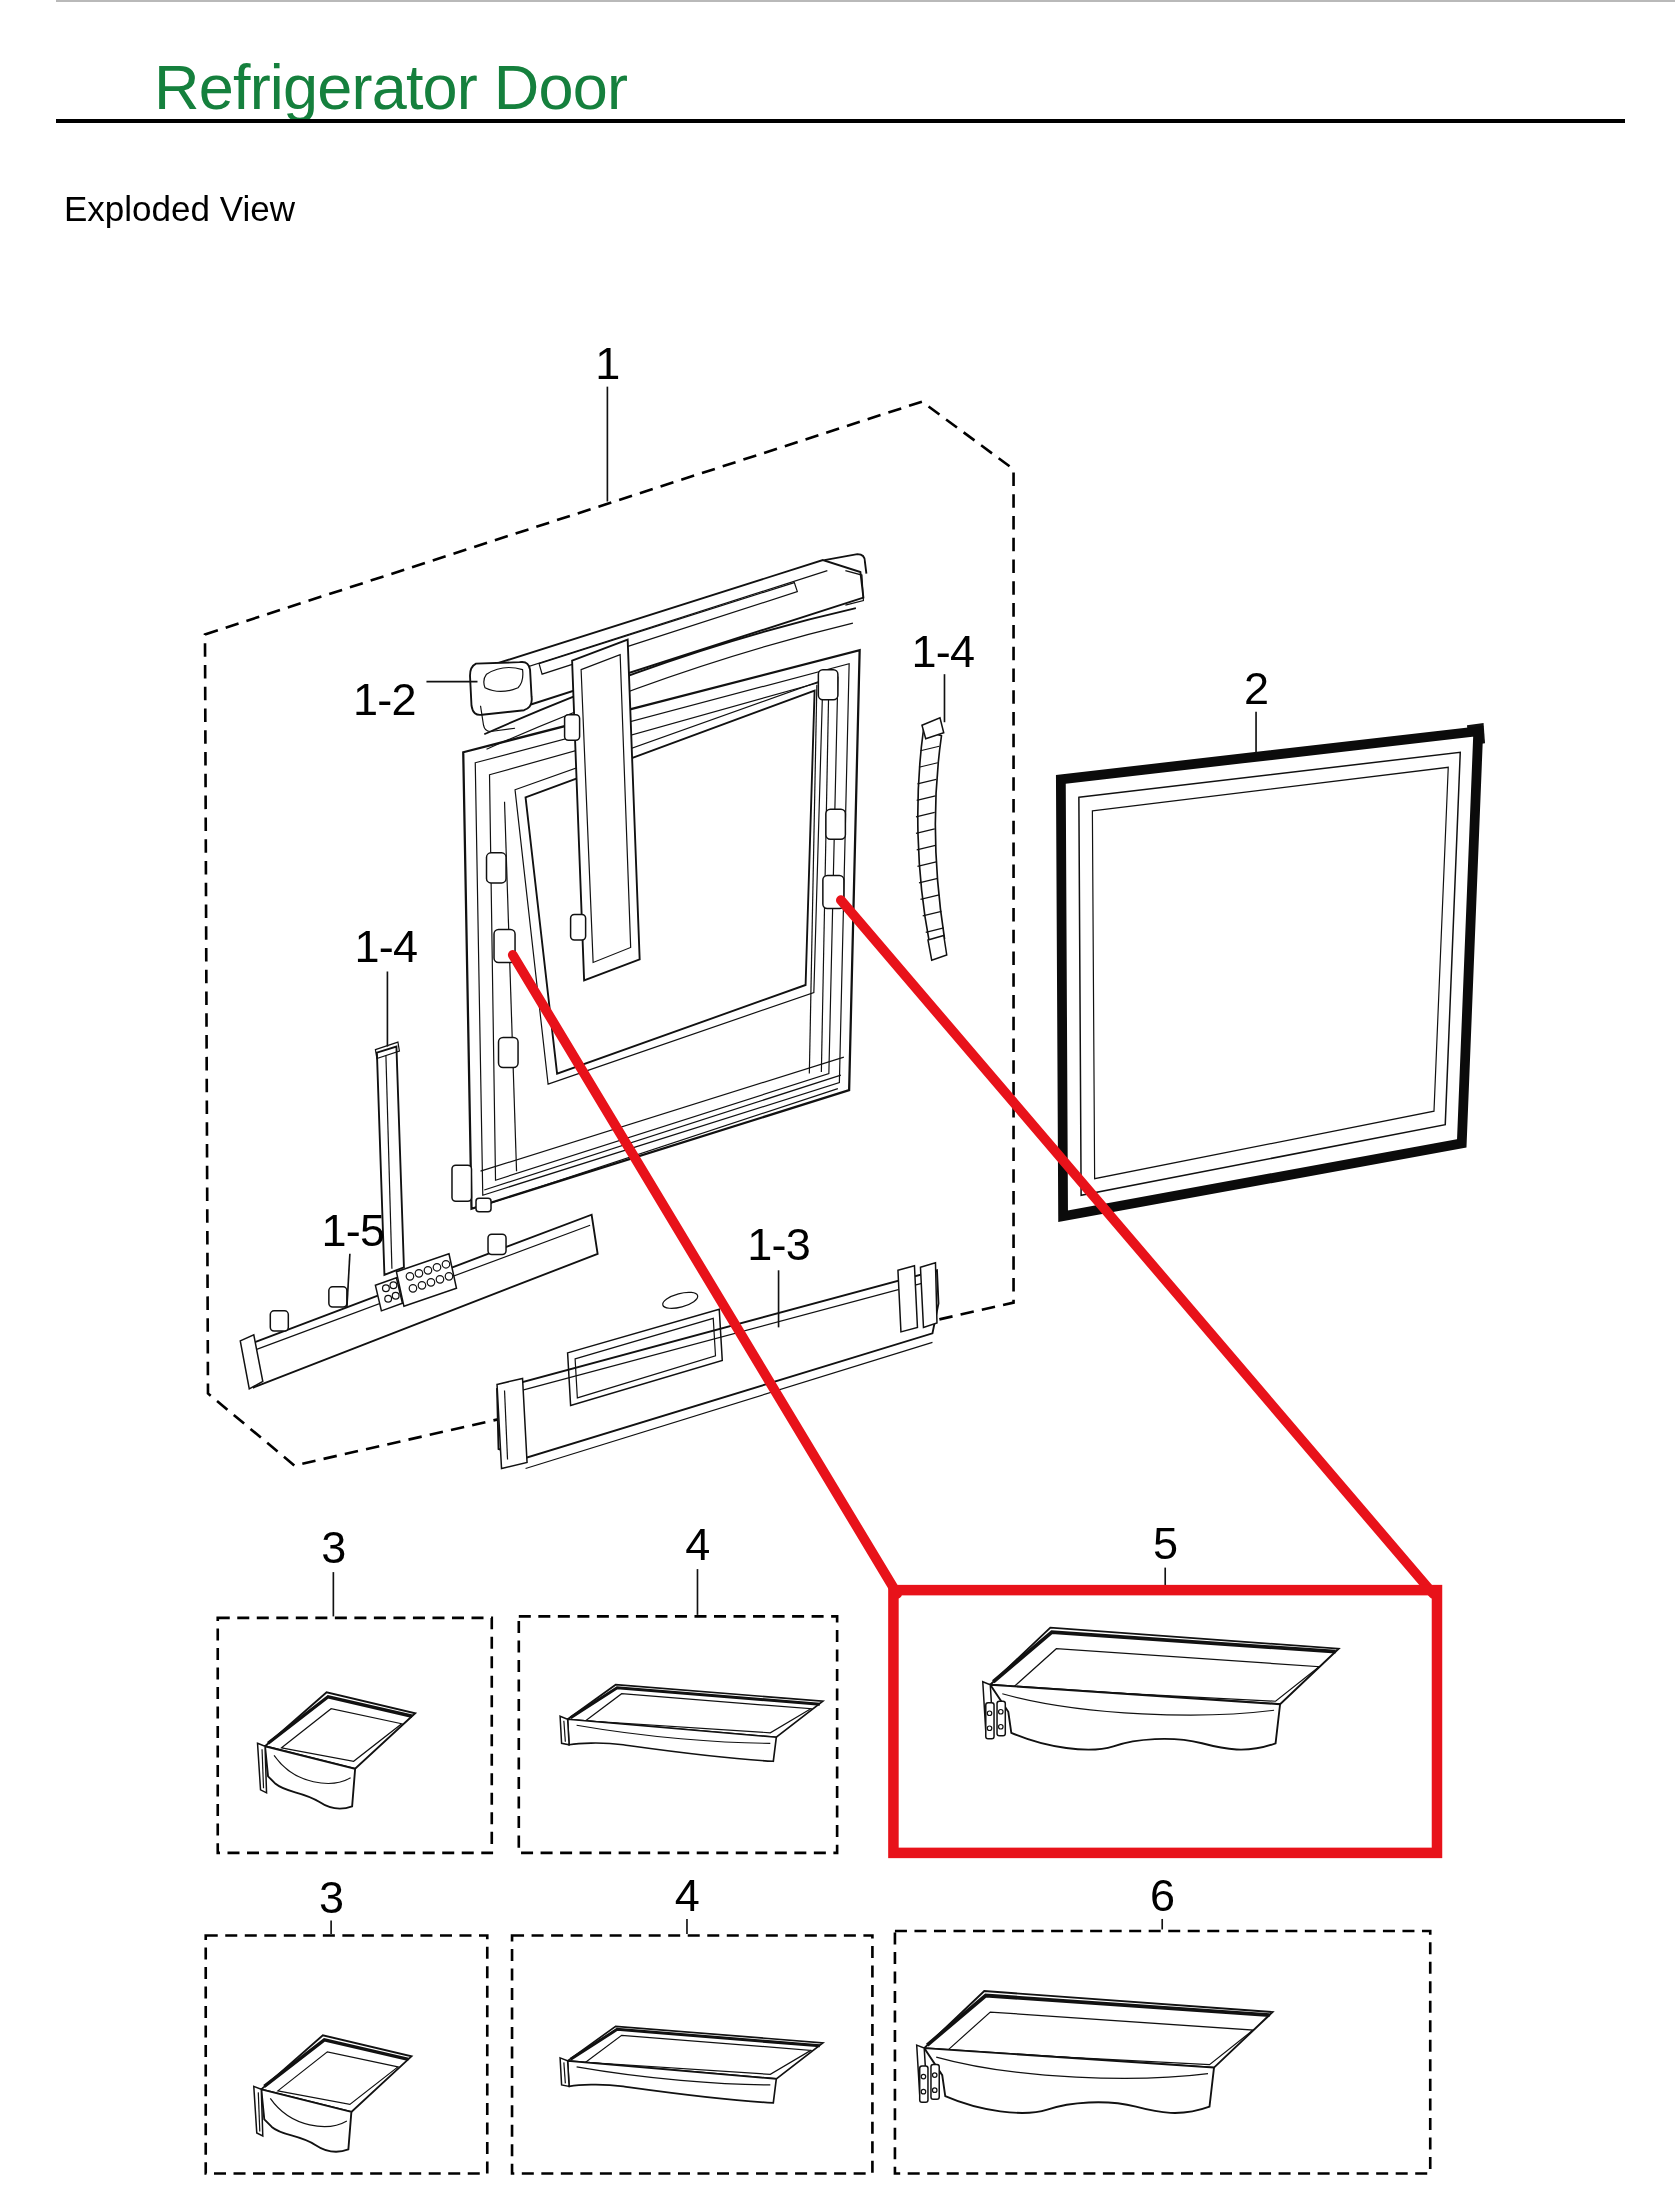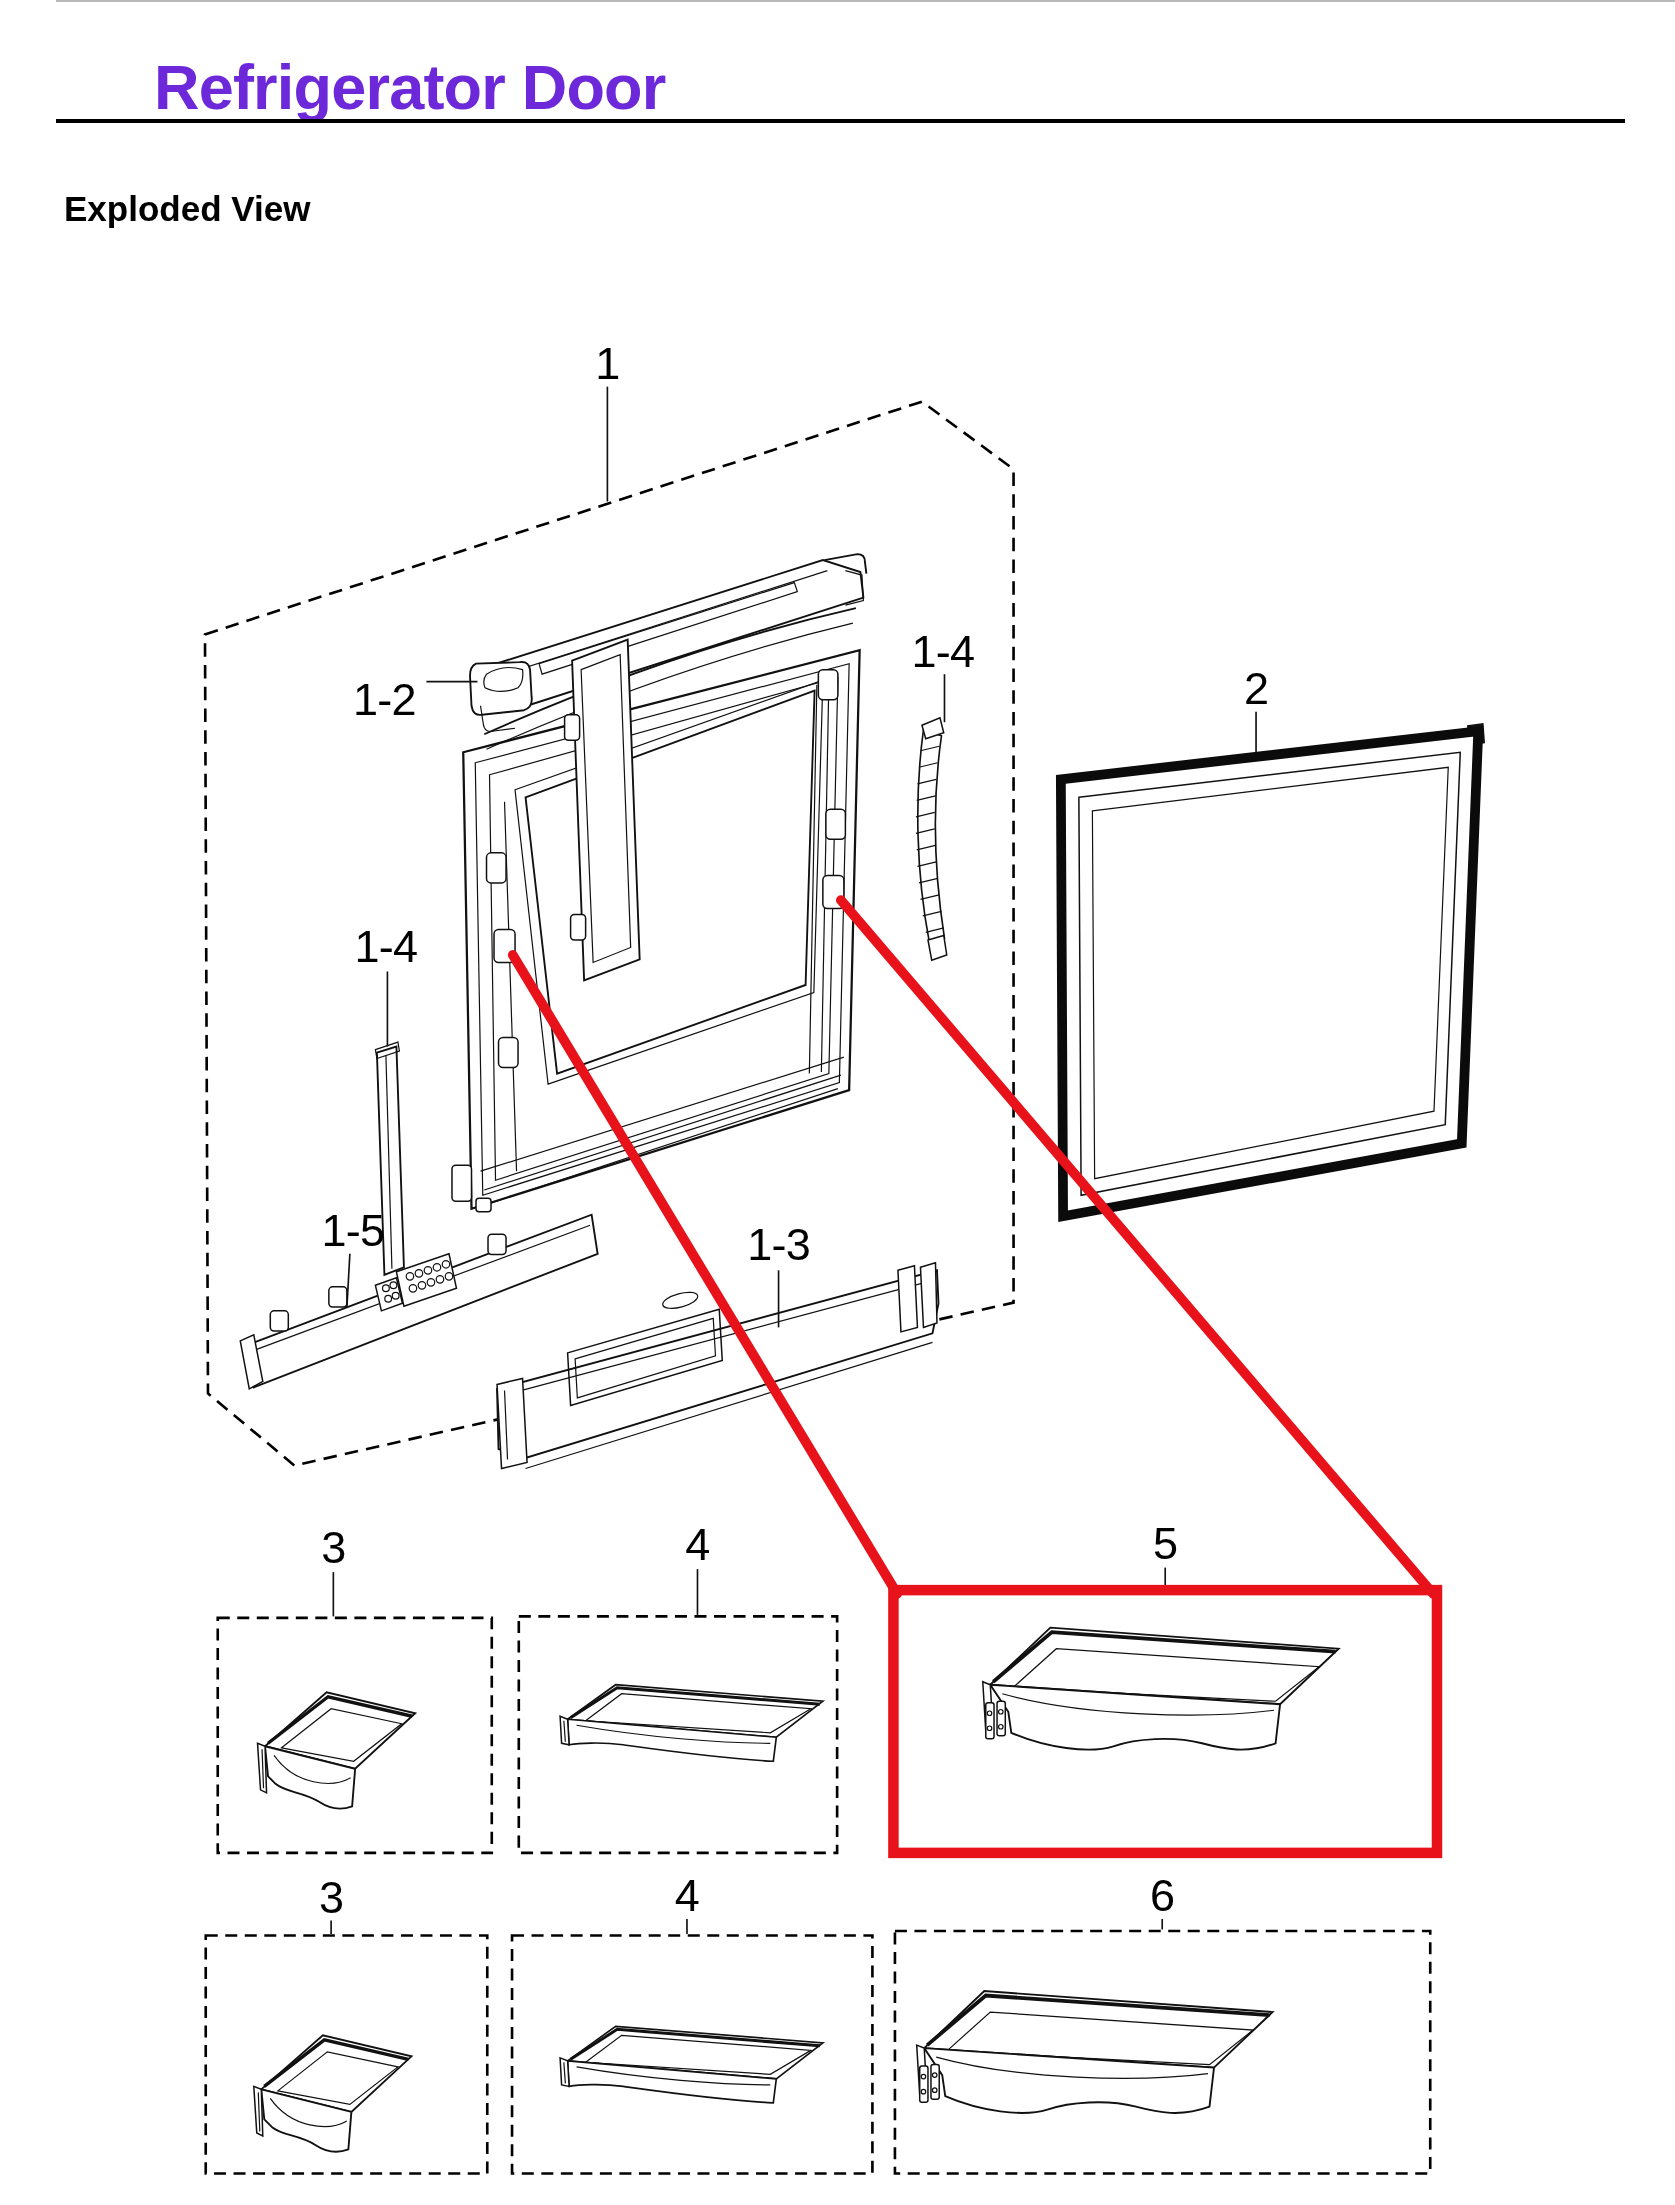--- a/index.html
+++ b/index.html
@@ -8,42 +8,42 @@
     width:1675px;
     height:2205px;
     background:#ffffff;
     font-family:"Liberation Sans", sans-serif;
     overflow:hidden;
   }
   #title{
     position:absolute;
     left:154px; top:51px;
     font-size:63px;
-    font-weight:bold;
+    font-weight:normal;
     letter-spacing:-0.8px;
-    color:#6d28d9;
+    color:#15803d;
     white-space:nowrap;
   }
   #title-rule{
     position:absolute;
     left:56px; top:119px;
     width:1569px; height:3.8px;
     background:#000;
   }
   #page-top-edge{
     position:absolute;
     left:56px; top:0px;
     width:1619px; height:2.3px;
     background:#b9b9b9;
   }
   #subtitle{
     position:absolute;
     left:64px; top:189px;
     font-size:35px;
-    font-weight:bold;
+    font-weight:normal;
     color:#000;
     white-space:nowrap;
   }
   svg{position:absolute;left:0;top:0;}
   .lbl{
     font-family:"Liberation Sans", sans-serif;
     font-size:60px;
     letter-spacing:-1px;
     fill:#000;
   }

